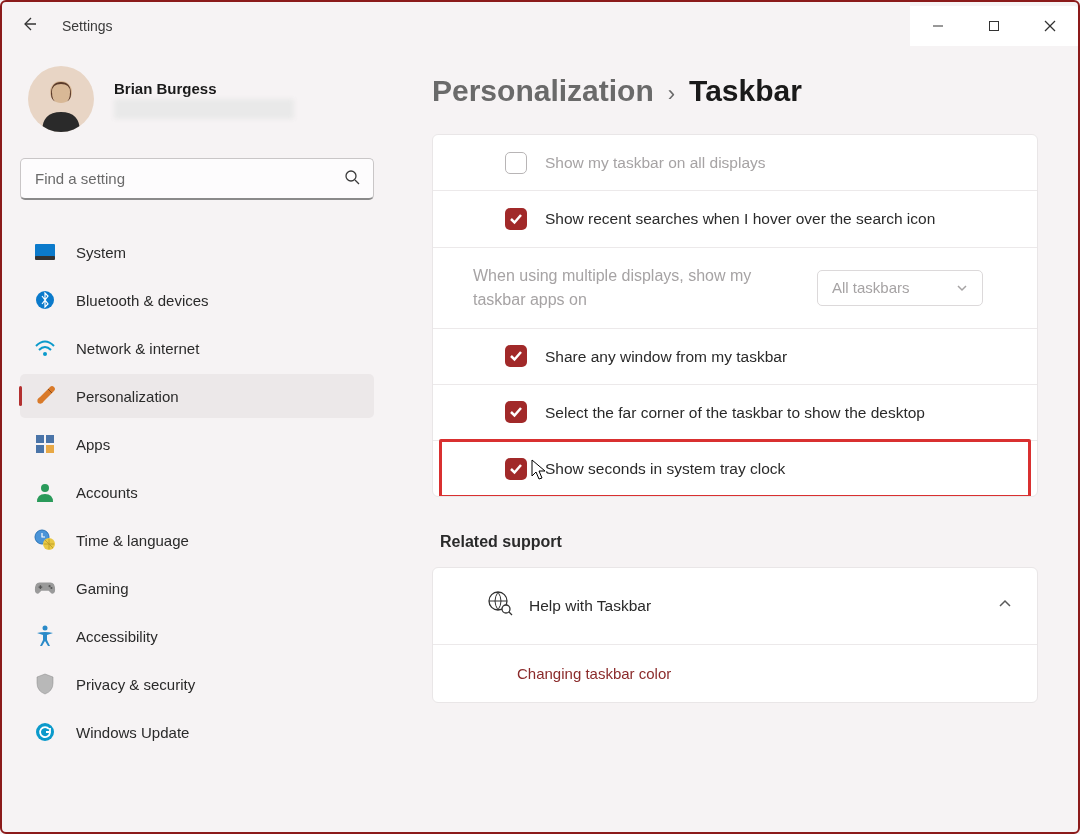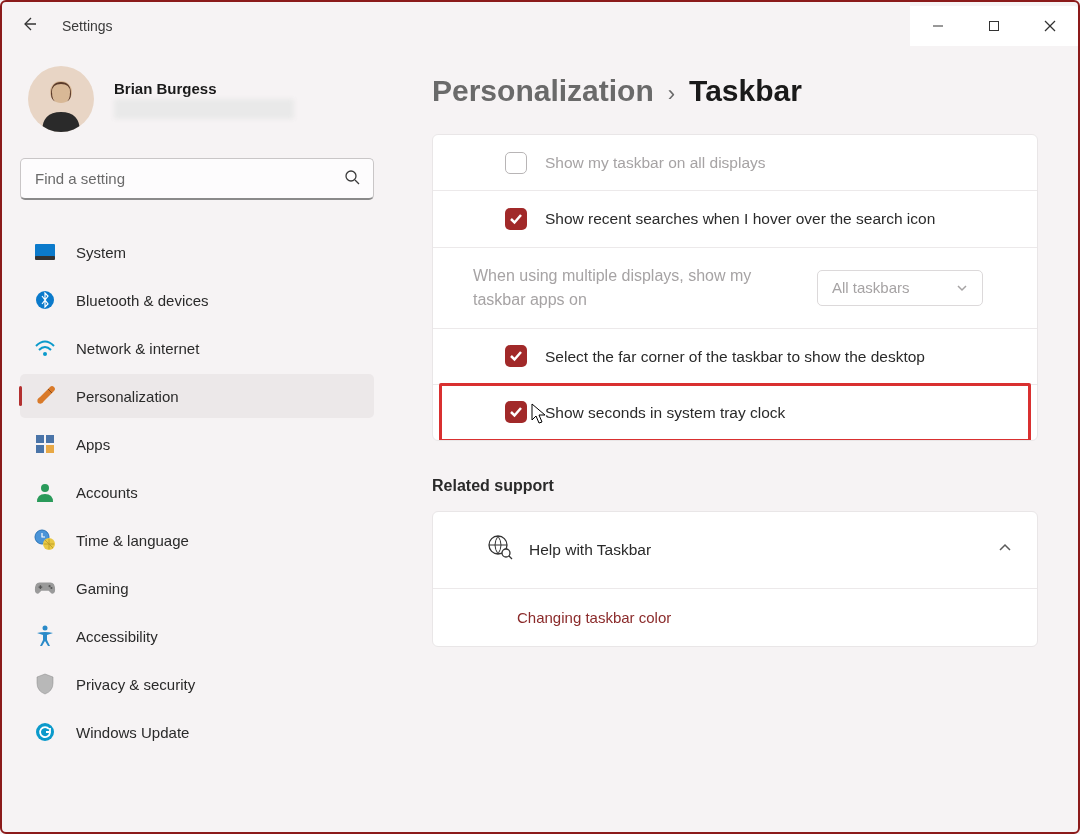--- a/index.html
+++ b/index.html
@@ -62,21 +62,21 @@
     .row-sub { font-size: 16px; color: #a6a3a4; line-height: 1.5; }
     .row.dropdown-row { padding-left: 40px; }
     .dropdown { width: 166px; height: 36px; border: 1px solid #dcd9da; border-radius: 5px; display: flex; align-items: center; justify-content: space-between; padding: 0 14px; font-size: 15px; color: #a6a3a4; cursor: default; }
     .dropdown svg { width: 12px; height: 12px; stroke: #a6a3a4; fill: none; stroke-width: 1.5; }
 
     .row.highlighted { position: relative; }
     .highlight-box { position: absolute; left: 6px; right: 6px; top: -2px; bottom: -2px; border: 3px solid #d93030; pointer-events: none; border-radius: 2px; }
     .cursor-arrow { position: absolute; left: 530px; top: 12px; pointer-events: none; }
 
     
-    .section-title { font-size: 16px; font-weight: 600; color: #2a2a2a; margin: 36px 0 16px 0; }
+    .section-title { font-size: 16px; font-weight: 600; color: #2a2a2a; margin: 36px 0 16px 8px; }
     .support-header { display: flex; align-items: center; gap: 16px; padding: 22px 24px 22px 54px; border-bottom: 1px solid #ece9ea; cursor: pointer; }
     .support-icon { font-size: 22px; }
     .support-title { flex: 1; font-size: 15.5px; color: #2a2a2a; }
     .chevron svg { width: 16px; height: 16px; stroke: #5a5a5a; fill: none; stroke-width: 1.5; }
     .support-link { padding: 20px 24px 20px 84px; font-size: 15px; color: #8b2b2b; cursor: pointer; }
 
     
   </style>
 </head>
 <body>
@@ -283,20 +283,30 @@
             </svg>
         </div>
       </div>
       <div class="row">
         <div class="checkbox checked">
             <svg viewBox="0 0 14 14">
               <polyline points="2,7 5.5,10.5 12,3"></polyline>
             </svg>
           </div>
         <div class="row-text">
+            <div class="row-label">Share any window from my taskbar</div>
+          </div>
+      </div>
+      <div class="row">
+        <div class="checkbox checked">
+            <svg viewBox="0 0 14 14">
+              <polyline points="2,7 5.5,10.5 12,3"></polyline>
+            </svg>
+          </div>
+        <div class="row-text">
             <div class="row-label">Select the far corner of the taskbar to show the desktop</div>
           </div>
       </div>
       <div class="row highlighted" style="position:relative;align-items:center;">
         <div class="checkbox checked">
             <svg viewBox="0 0 14 14">
               <polyline points="2,7 5.5,10.5 12,3"></polyline>
             </svg>
           </div>
         <div class="row-text">

